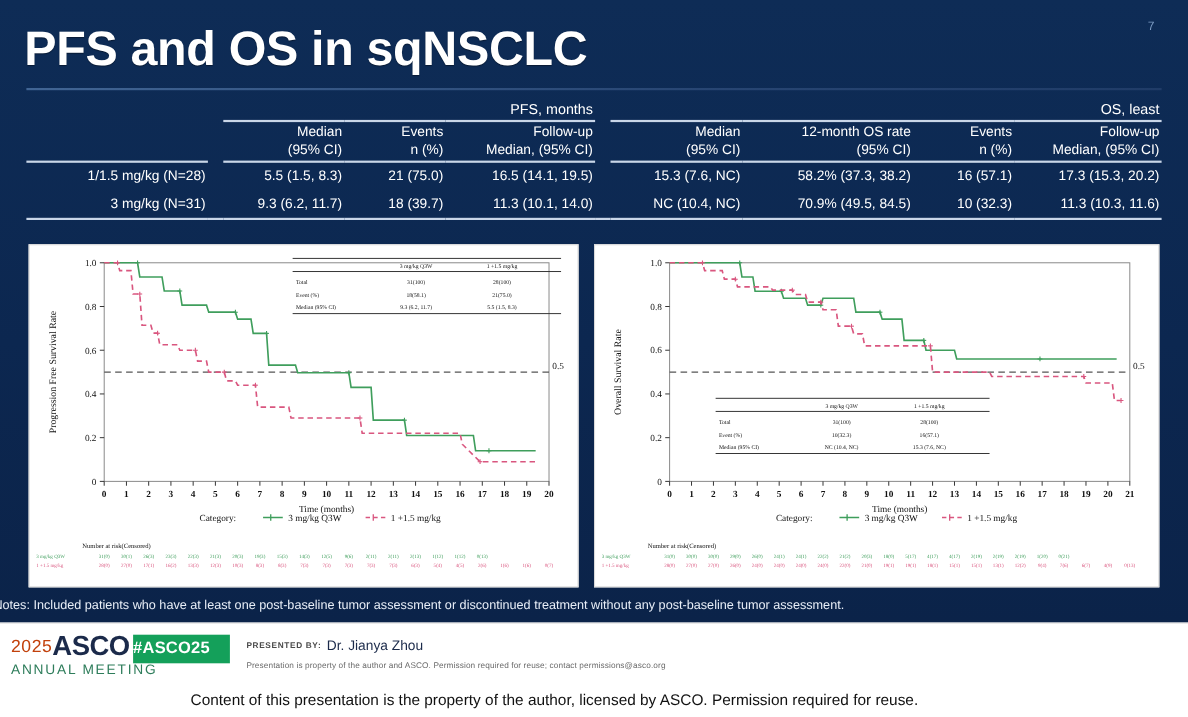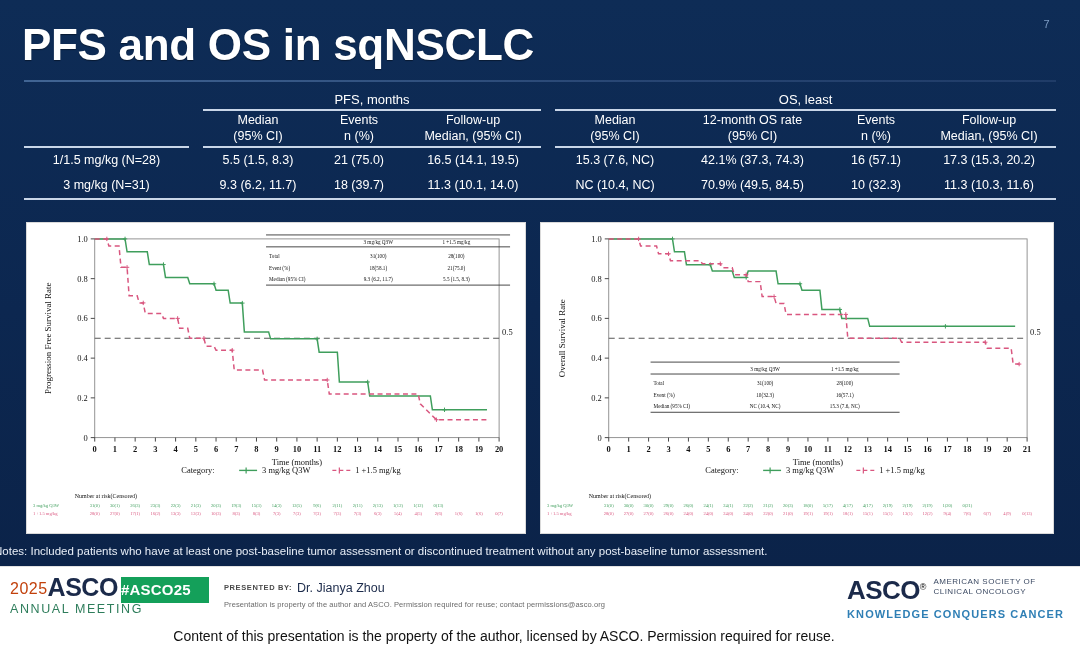--- a/index.html
+++ b/index.html
@@ -31,21 +31,21 @@
     opacity:.85;
   }
 
   
   .res-table{
     position:absolute;left:24px;top:90px;width:1032px;
     color:#ffffff;font-size:12.5px;
   }
   .res-table table{border-collapse:collapse;width:100%;table-layout:fixed;}
   .res-table td,.res-table th{
-    padding:2px 2px;text-align:center;font-weight:normal;vertical-align:middle;
+    padding:2px 2px;text-align:right;font-weight:normal;vertical-align:middle;
   }
   .grp-head{font-weight:bold;font-size:13px;padding-bottom:4px;}
   .col-head{font-weight:bold;font-size:12.5px;line-height:1.25;padding:4px 2px 5px;}
   .rowlabel{text-align:left;padding-left:6px;font-size:12.5px;}
   .spacer{width:14px;}
   .ln-grp{border-bottom:2px solid #c9d6e8;}
   .ln-head{border-bottom:2px solid #c9d6e8;}
   .ln-bot{border-bottom:2px solid #c9d6e8;}
   .body-row td{padding:5px 2px 6px;}
   .lbl-rule{border-bottom:2px solid #c9d6e8;}
@@ -166,21 +166,21 @@
           </td>
         </tr>
         <tr class="body-row">
           <td class="rowlabel">1/1.5 mg/kg (N=28)</td>
               <td class="spacer"></td>
           <td>5.5 (1.5, 8.3)</td>
           <td>21 (75.0)</td>
           <td>16.5 (14.1, 19.5)</td>
           <td class="spacer"></td>
           <td>15.3 (7.6, NC)</td>
-          <td>42.1% (37.3, 74.3)</td>
+          <td>58.2% (37.3, 38.2)</td>
           <td>16 (57.1)</td>
           <td>17.3 (15.3, 20.2)</td>
         </tr>
         <tr class="body-row">
           <td class="rowlabel ln-bot">3 mg/kg (N=31)</td>
               <td class="spacer ln-bot"></td>
           <td class="ln-bot">9.3 (6.2, 11.7)</td>
           <td class="ln-bot">18 (39.7)</td>
           <td class="ln-bot">11.3 (10.1, 14.0)</td>
           <td class="spacer ln-bot"></td>
@@ -529,20 +529,16 @@
   <div class="footer">
     <div class="asco-meeting">
       <span class="yr">2025</span><span class="asco">ASCO</span>
       <span class="am">ANNUAL MEETING</span>
     </div>
     <div class="hashtag">#ASCO25</div>
     <div class="presented">
       <span class="pb">PRESENTED BY:</span><span class="nm">Dr. Jianya Zhou</span>
       <span class="perm">Presentation is property of the author and ASCO. Permission required for reuse; contact permissions@asco.org</span>
     </div>
-    <div class="asco-logo">
-      <span class="big">ASCO</span><span class="sup">®</span><span class="soc"><span>AMERICAN SOCIETY OF</span><br><span>CLINICAL ONCOLOGY</span></span>
-      <span class="kcc">KNOWLEDGE CONQUERS CANCER</span>
-    </div>
   </div>
 
   <div class="caption">Content of this presentation is the property of the author, licensed by ASCO. Permission required for reuse.</div>
 </div>
 
 </body></html>

